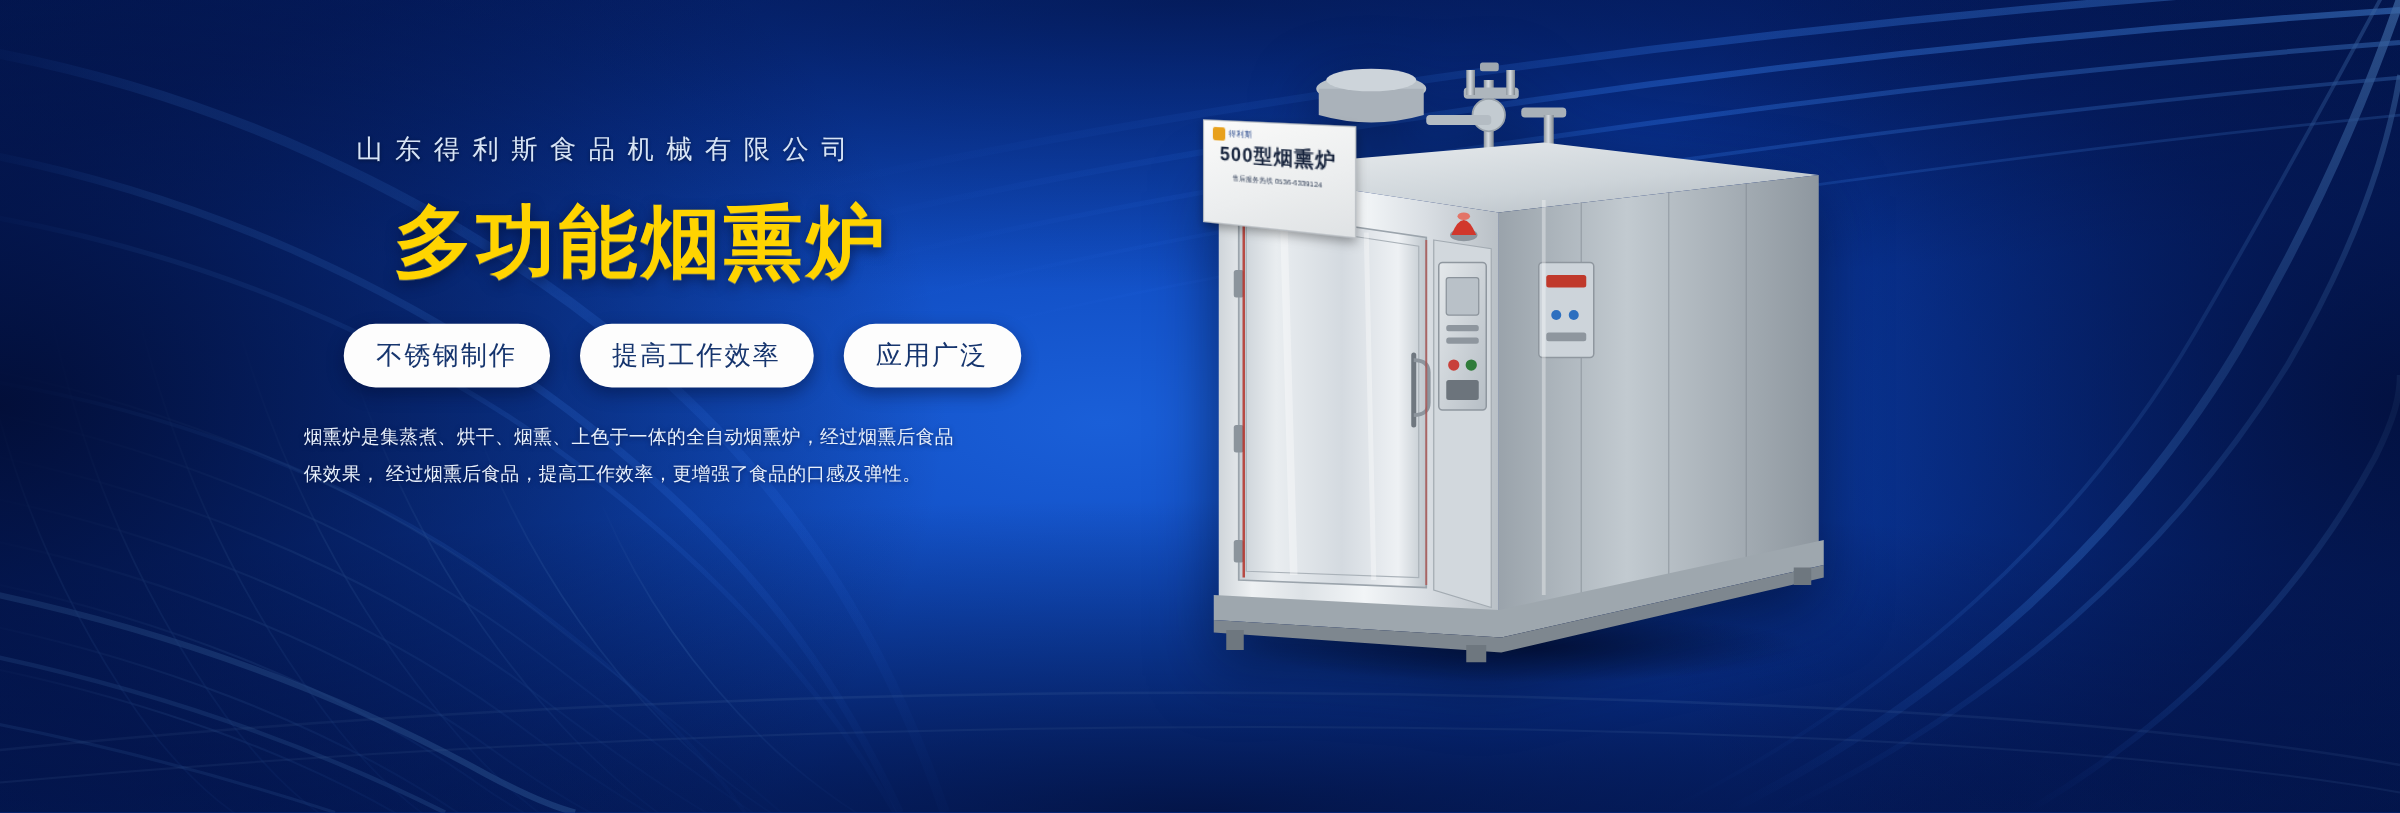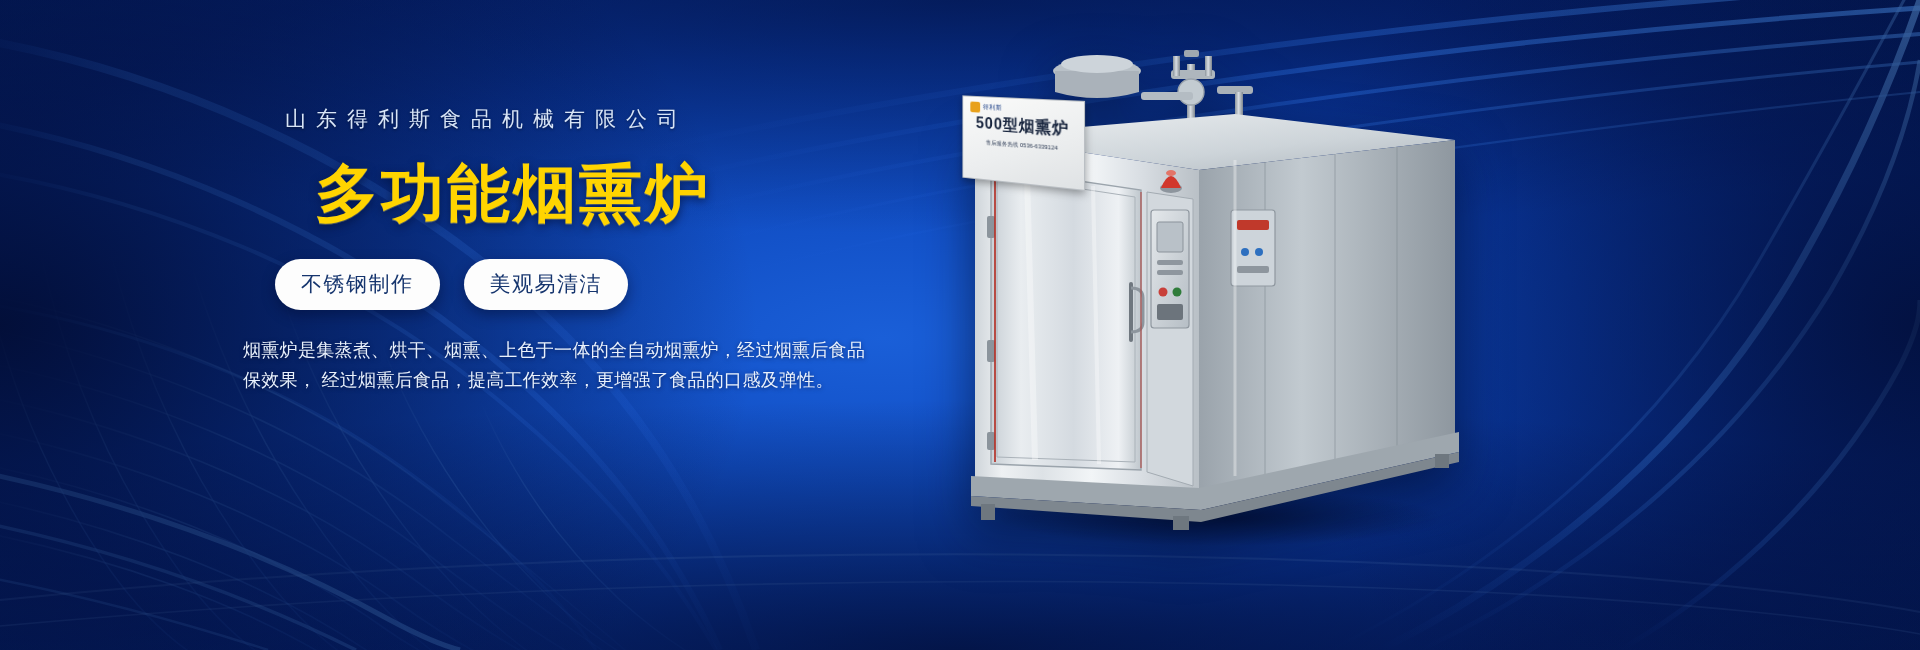--- a/index.html
+++ b/index.html
@@ -71,21 +71,21 @@
     font-size:21px;
     letter-spacing:1.5px;
     padding:11px 26px 12px;
     border-radius:26px;
     box-shadow:0 5px 14px rgba(1,12,46,.45);
     white-space:nowrap;
   }
   .desc{
     margin-top:25px;
     width:560px;
-    font-size:18px;
+    font-size:15px;
     line-height:30px;
     color:#e9f1fc;
     letter-spacing:.3px;
     text-shadow:0 1px 4px rgba(0,10,45,.6);
   }
   .desc div{ white-space:nowrap; }
 
   
   .machine{
     position:absolute; left:935px; top:40px;
@@ -353,21 +353,22 @@
     </div>
   </div>
 
   <div class="copy">
     <div class="company">山东得利斯食品机械有限公司</div>
 
     <h1 class="headline">多功能烟熏炉</h1>
 
     <div class="pills">
       <div class="pill">不锈钢制作</div>
-      <div class="pill">美观易清洁</div>
+      <div class="pill">提高工作效率</div>
+      <div class="pill">应用广泛</div>
     </div>
 
     <div class="desc">
       <div>烟熏炉是集蒸煮、烘干、烟熏、上色于一体的全自动烟熏炉，经过烟熏后食品</div>
       <div>保效果， 经过烟熏后食品，提高工作效率，更增强了食品的口感及弹性。</div>
     </div>
   </div>
 
 </div>
 

